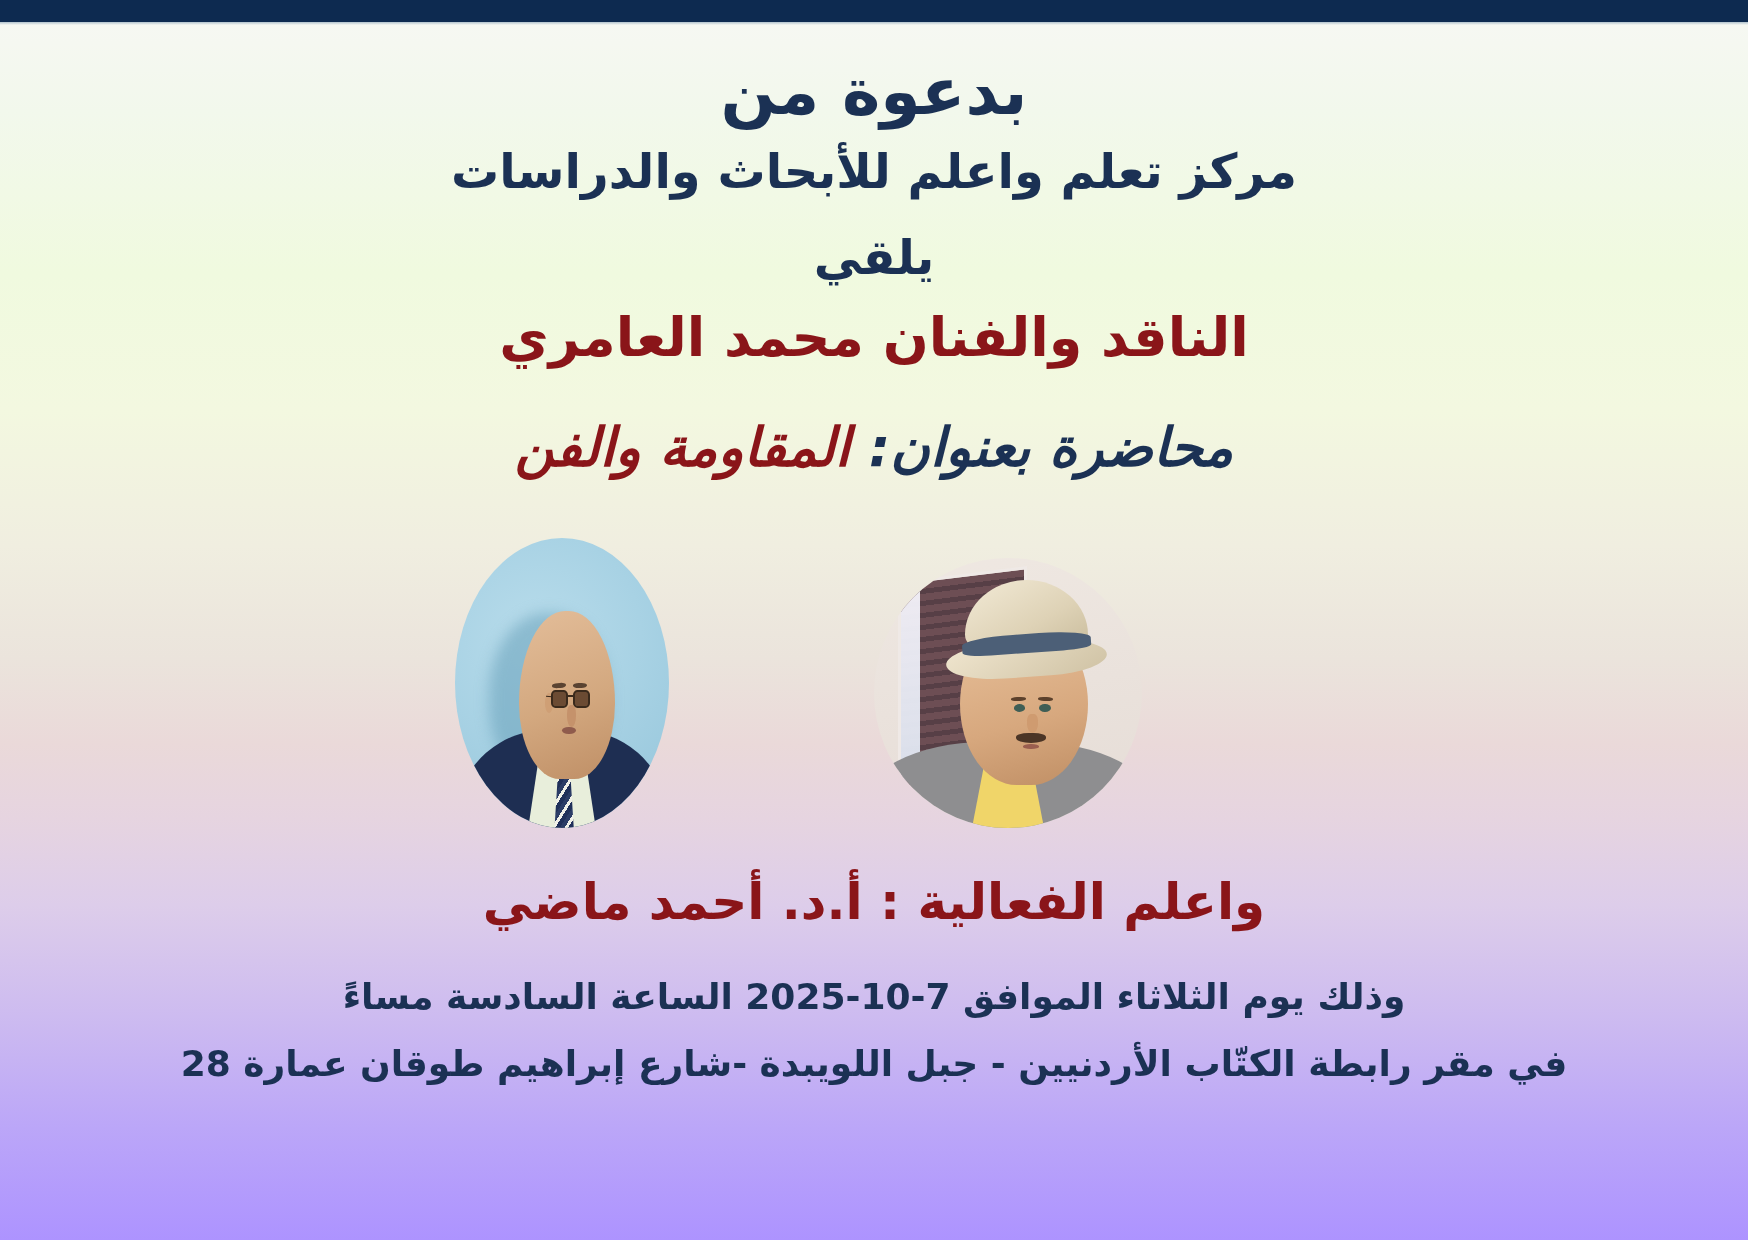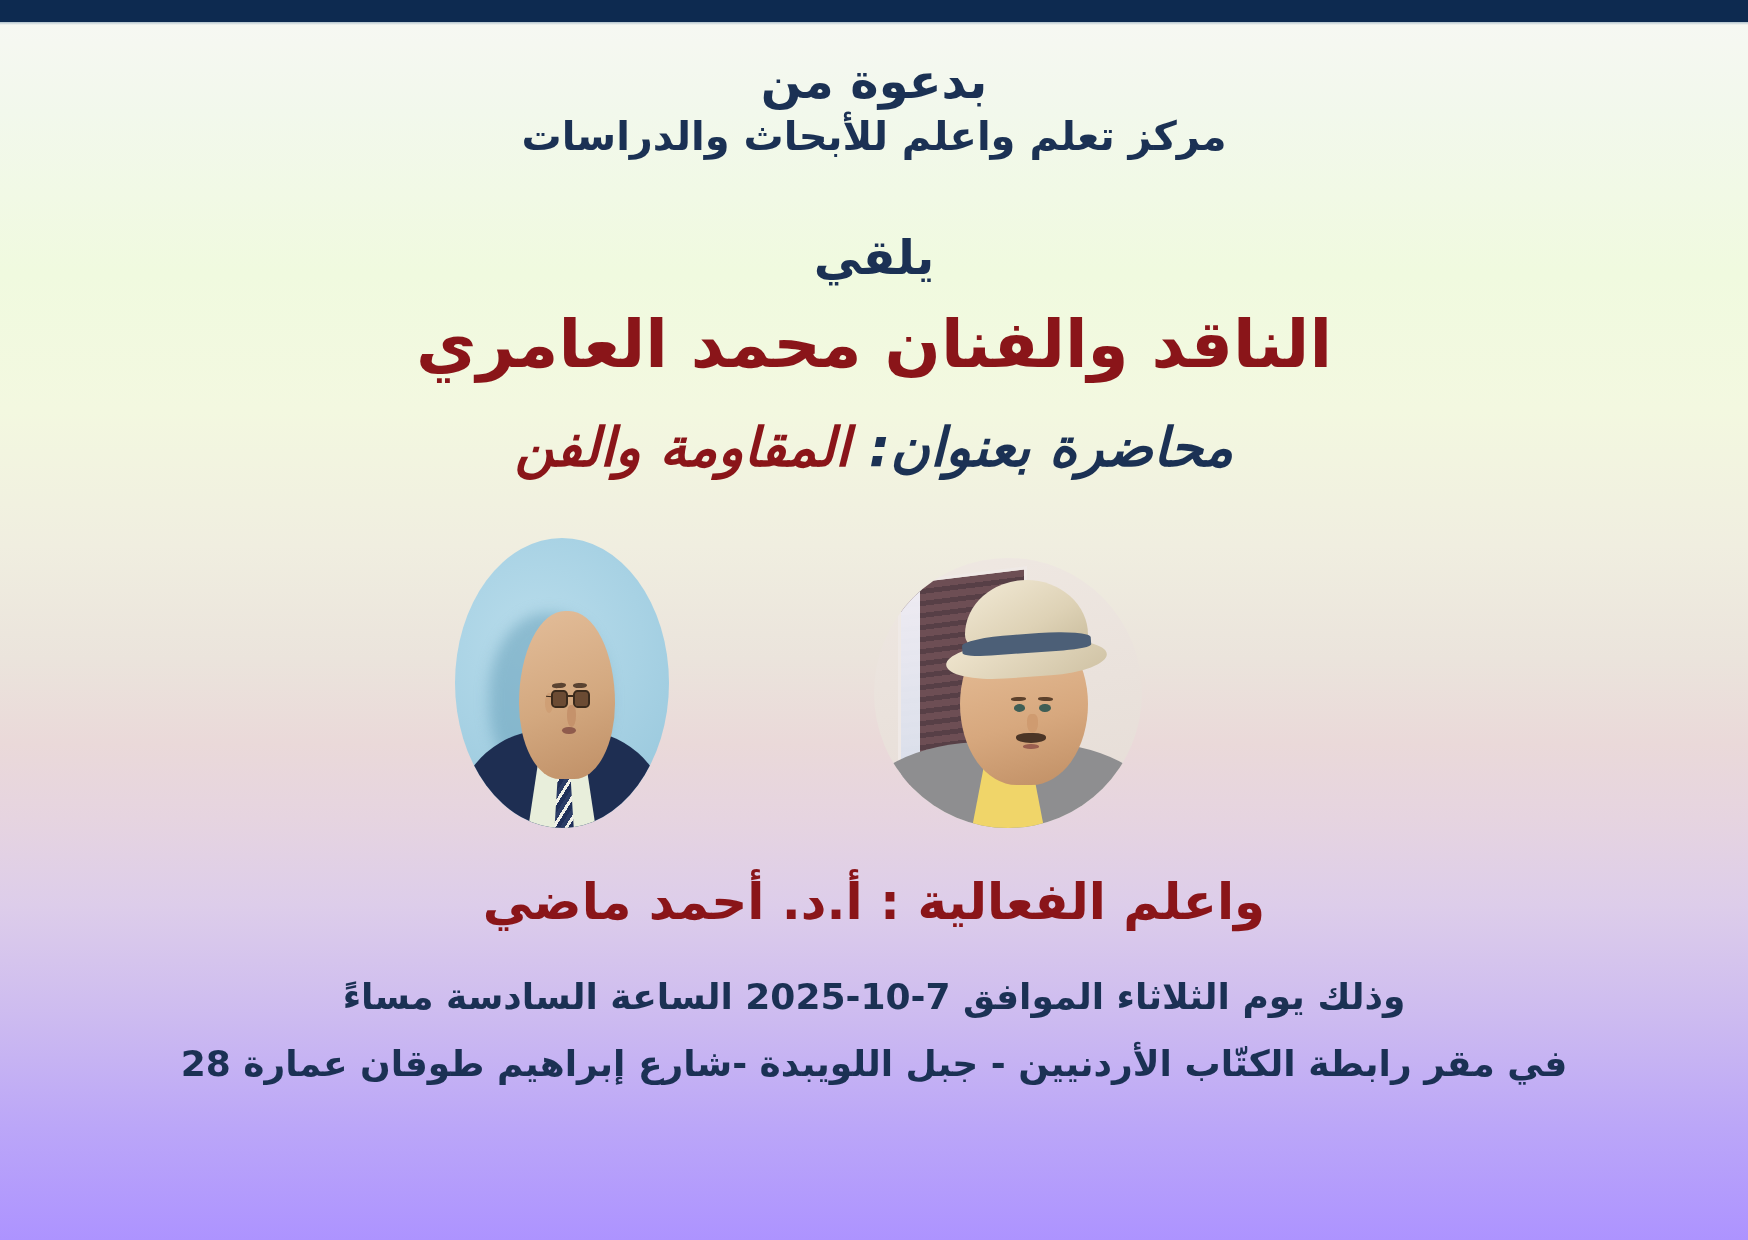--- a/index.html
+++ b/index.html
@@ -61,34 +61,34 @@
     line-height: 1.22;
     white-space: nowrap;
     direction: rtl;
   }
 
   .navy  { color: #1b3154; }
   .red   { color: #8a1519; }
 
   .l-invite {
     top: 52px;
+    font-size: 65px;
+    letter-spacing: 0px;
+  }
+  .l-center {
+    top: 142px;
     font-size: 48px;
-    letter-spacing: 0px;
-  }
-  .l-center {
-    top: 112px;
-    font-size: 40px;
   }
   .l-yulqi {
     top: 228px;
     font-size: 48px;
   }
   .l-speaker {
     top: 305px;
-    font-size: 66px;
+    font-size: 54px;
   }
   .l-lecture {
     top: 415px;
     font-size: 54px;
     font-style: italic;
   }
   .l-lecture .t-navy { color: #1b3154; }
   .l-lecture .t-red  { color: #8a1519; }
 
   .l-moderator {

